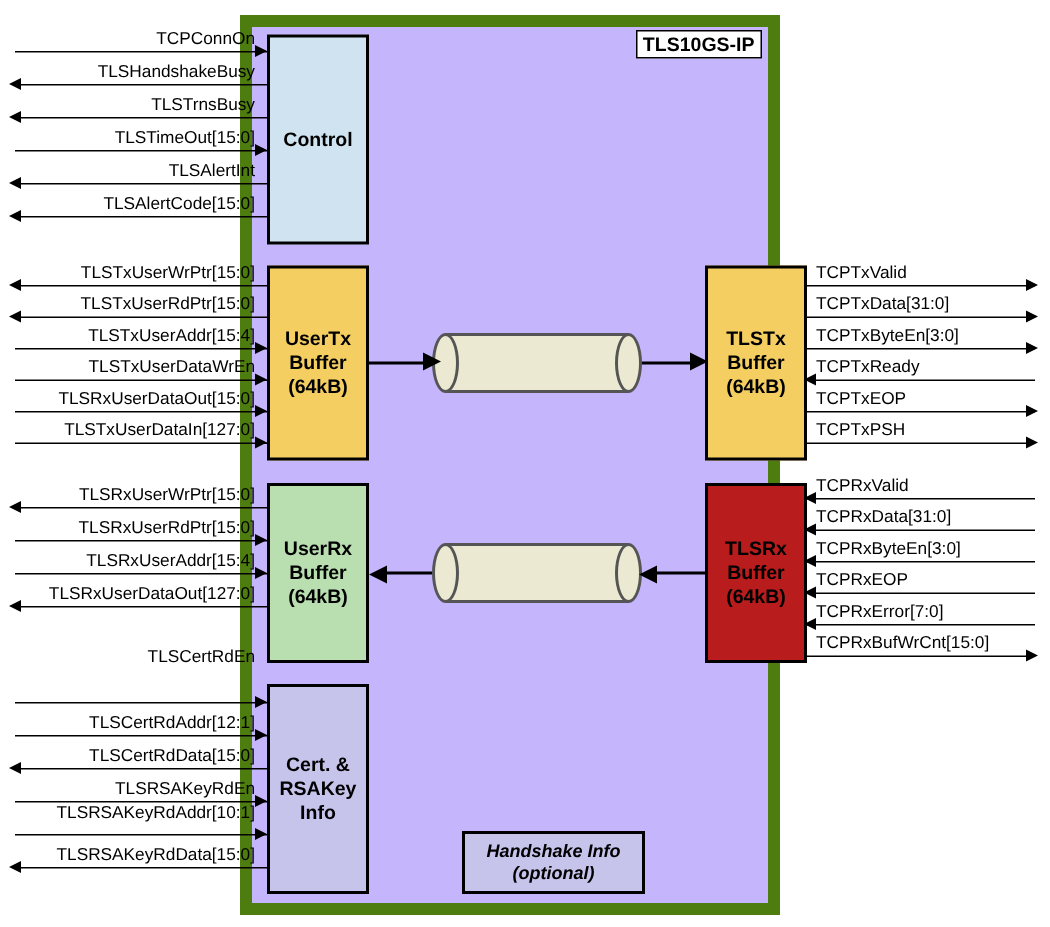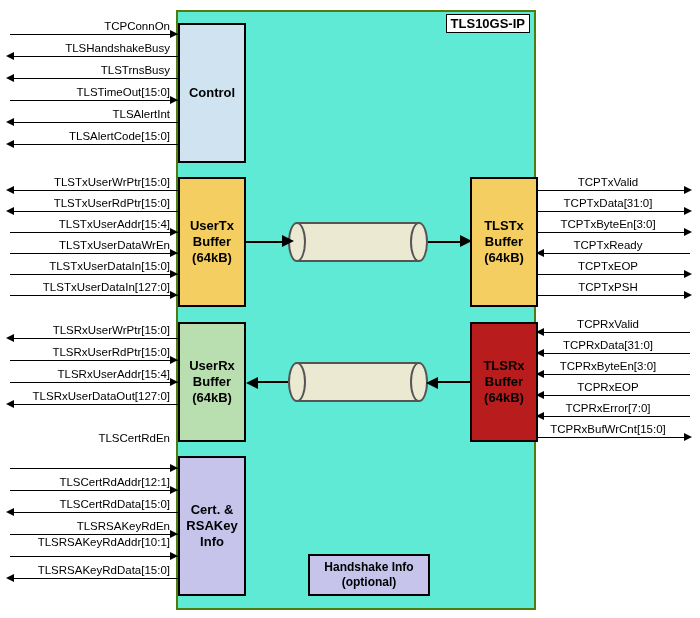--- a/index.html
+++ b/index.html
@@ -7,26 +7,26 @@
     margin: 0;
     font-family: Arial, sans-serif;
     background: #fff;
     width: 700px;
     height: 618px;
     position: relative;
     overflow: hidden;
   }
   .container {
     position: absolute;
-    left: 176px;
+    left: 160px;
     top: 10px;
     width: 360px;
     height: 600px;
-    border: 2px solid #4d7c0f;
-    background: #5eead4;
+    border: 8px solid #4d7c0f;
+    background: #c4b5fd;
   }
   .title-chip {
     position: absolute;
     right: 4px;
     top: 2px;
     font-weight: bold;
     font-size: 13px;
     background: #fff;
     padding: 1px 4px;
     border: 1px solid #000;
@@ -77,21 +77,21 @@
   .cylinder .cap.left { left: 0; }
   .cylinder .cap.right { right: 0; }
   .cylinder .label { position: relative; z-index: 2; }
 
   .signal {
     position: absolute;
     font-size: 11.5px;
     white-space: nowrap;
   }
   .sig-left { left: 10px; text-align: right; }
-  .sig-right { right: 28px; text-align: center; }
+  .sig-right { right: 28px; text-align: left; }
   .sig-line {
     position: absolute;
     height: 1px;
     background: #000;
   }
   .arrow {
     position: absolute;
     width: 0; height: 0;
   }
   .arrow.r { border-top: 4px solid transparent; border-bottom: 4px solid transparent; border-left: 8px solid #000; }
@@ -129,21 +129,21 @@
   <span style="white-space:pre-line">TLSRx
 Buffer
 (64kB)</span>
 </div>
 
 <div class="block cert" style="left:178px; top:456px; width:68px; height:140px;">
   <span style="white-space:pre-line">Cert. &amp;
 RSAKey
 Info</span>
 </div>
-<div class="block hsinfo" style="left:308px; top:554px; width:122px; height:42px; font-size:12px;">
+<div class="block hsinfo" style="left:308px; top:554px; width:122px; height:42px; font-size:12px;font-style:italic;">
   <span style="white-space:pre-line">Handshake Info
 (optional)</span>
 </div>
 
 <div class="cylinder" style="left:288px; top:222px; width:140px; height:40px;">
   <div class="body"></div>
     <div class="cap left"></div>
     <div class="cap right"></div>
 </div>
 
@@ -187,21 +187,21 @@
     <div class="arrow l" style="left: 6px; top: 186px;"></div>
     <div class="signal sig-left" style="top: 197px; width: 160px;">TLSTxUserRdPtr[15:0]</div>
     <div class="sig-line" style="left: 10px; top: 211px; width: 168px;"></div>
     <div class="arrow l" style="left: 6px; top: 207px;"></div>
     <div class="signal sig-left" style="top: 218px; width: 160px;">TLSTxUserAddr[15:4]</div>
     <div class="sig-line" style="left: 10px; top: 232px; width: 168px;"></div>
     <div class="arrow r" style="left: 170px; top: 228px;"></div>
     <div class="signal sig-left" style="top: 239px; width: 160px;">TLSTxUserDataWrEn</div>
     <div class="sig-line" style="left: 10px; top: 253px; width: 168px;"></div>
     <div class="arrow r" style="left: 170px; top: 249px;"></div>
-    <div class="signal sig-left" style="top: 260px; width: 160px;">TLSTxUserDataIn[15:0]</div>
+    <div class="signal sig-left" style="top: 260px; width: 160px;">TLSRxUserDataOut[15:0]</div>
     <div class="sig-line" style="left: 10px; top: 274px; width: 168px;"></div>
     <div class="arrow r" style="left: 170px; top: 270px;"></div>
     <div class="signal sig-left" style="top: 281px; width: 160px;">TLSTxUserDataIn[127:0]</div>
     <div class="sig-line" style="left: 10px; top: 295px; width: 168px;"></div>
     <div class="arrow r" style="left: 170px; top: 291px;"></div>
     <div class="signal sig-left" style="top: 324px; width: 160px;">TLSRxUserWrPtr[15:0]</div>
     <div class="sig-line" style="left: 10px; top: 338px; width: 168px;"></div>
     <div class="arrow l" style="left: 6px; top: 334px;"></div>
     <div class="signal sig-left" style="top: 346px; width: 160px;">TLSRxUserRdPtr[15:0]</div>
     <div class="sig-line" style="left: 10px; top: 360px; width: 168px;"></div>

